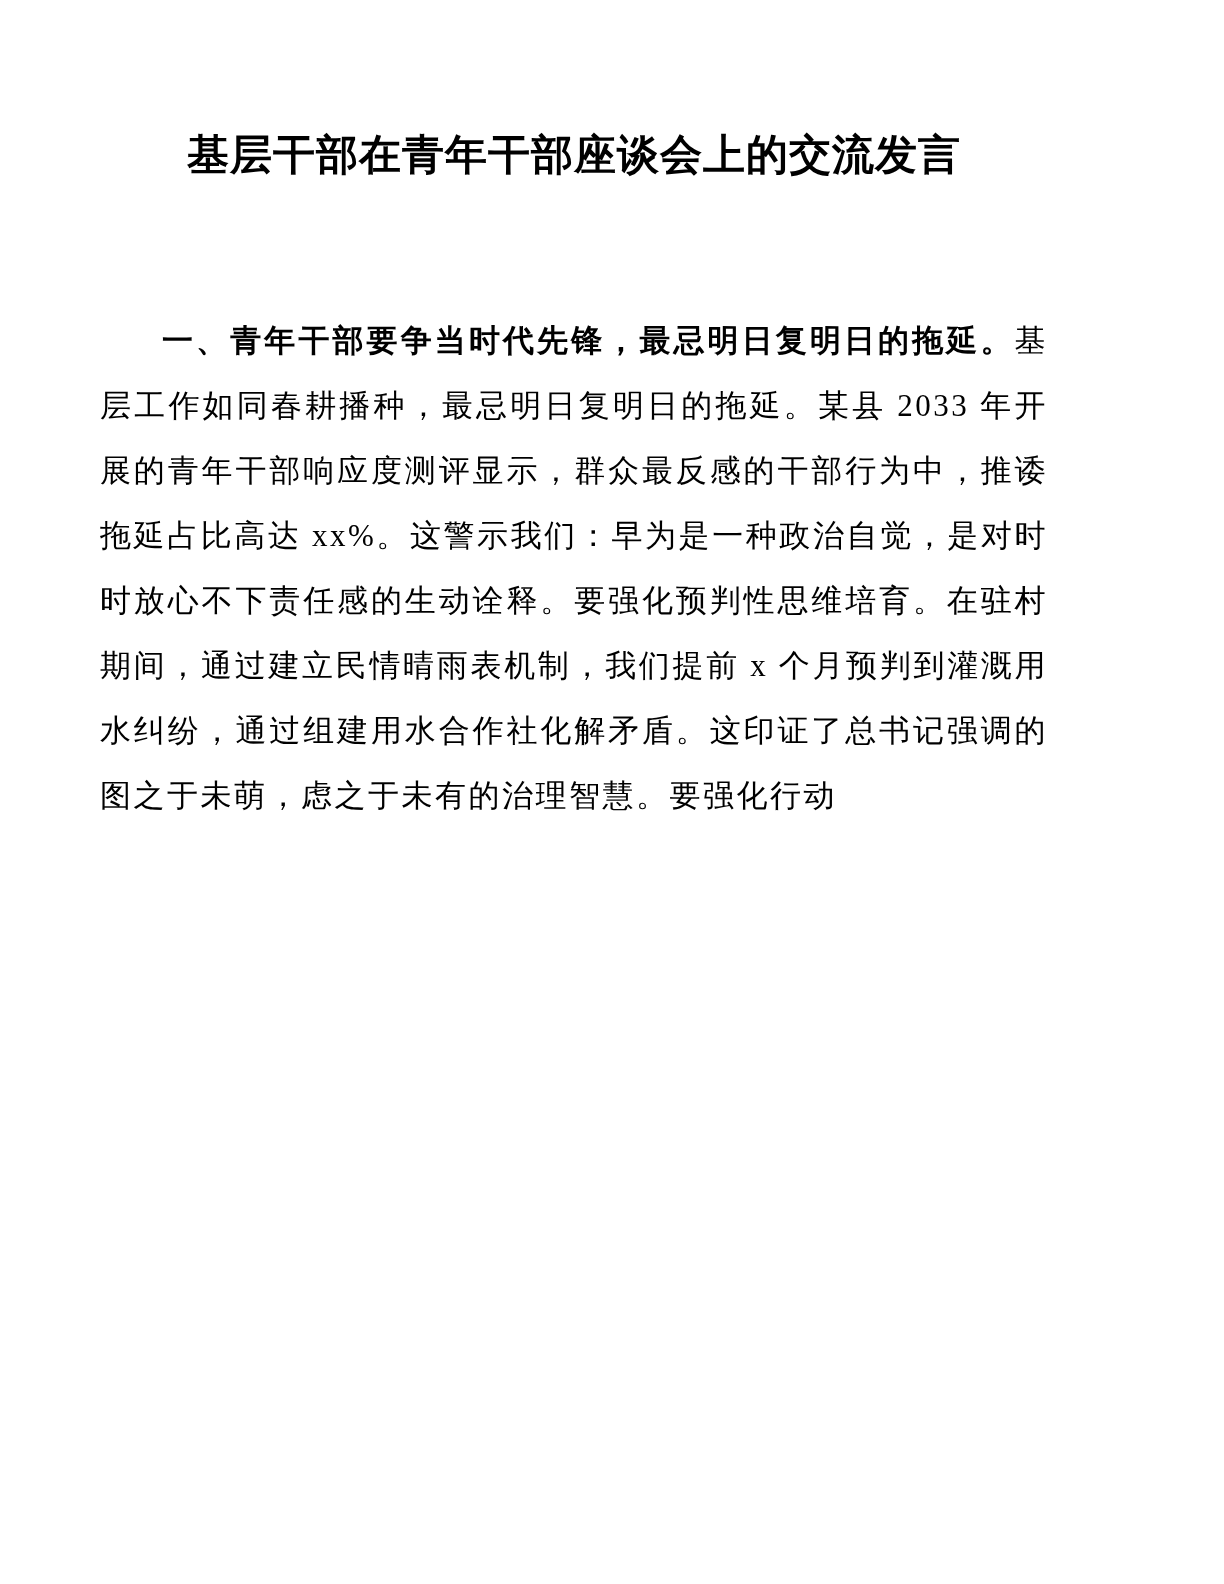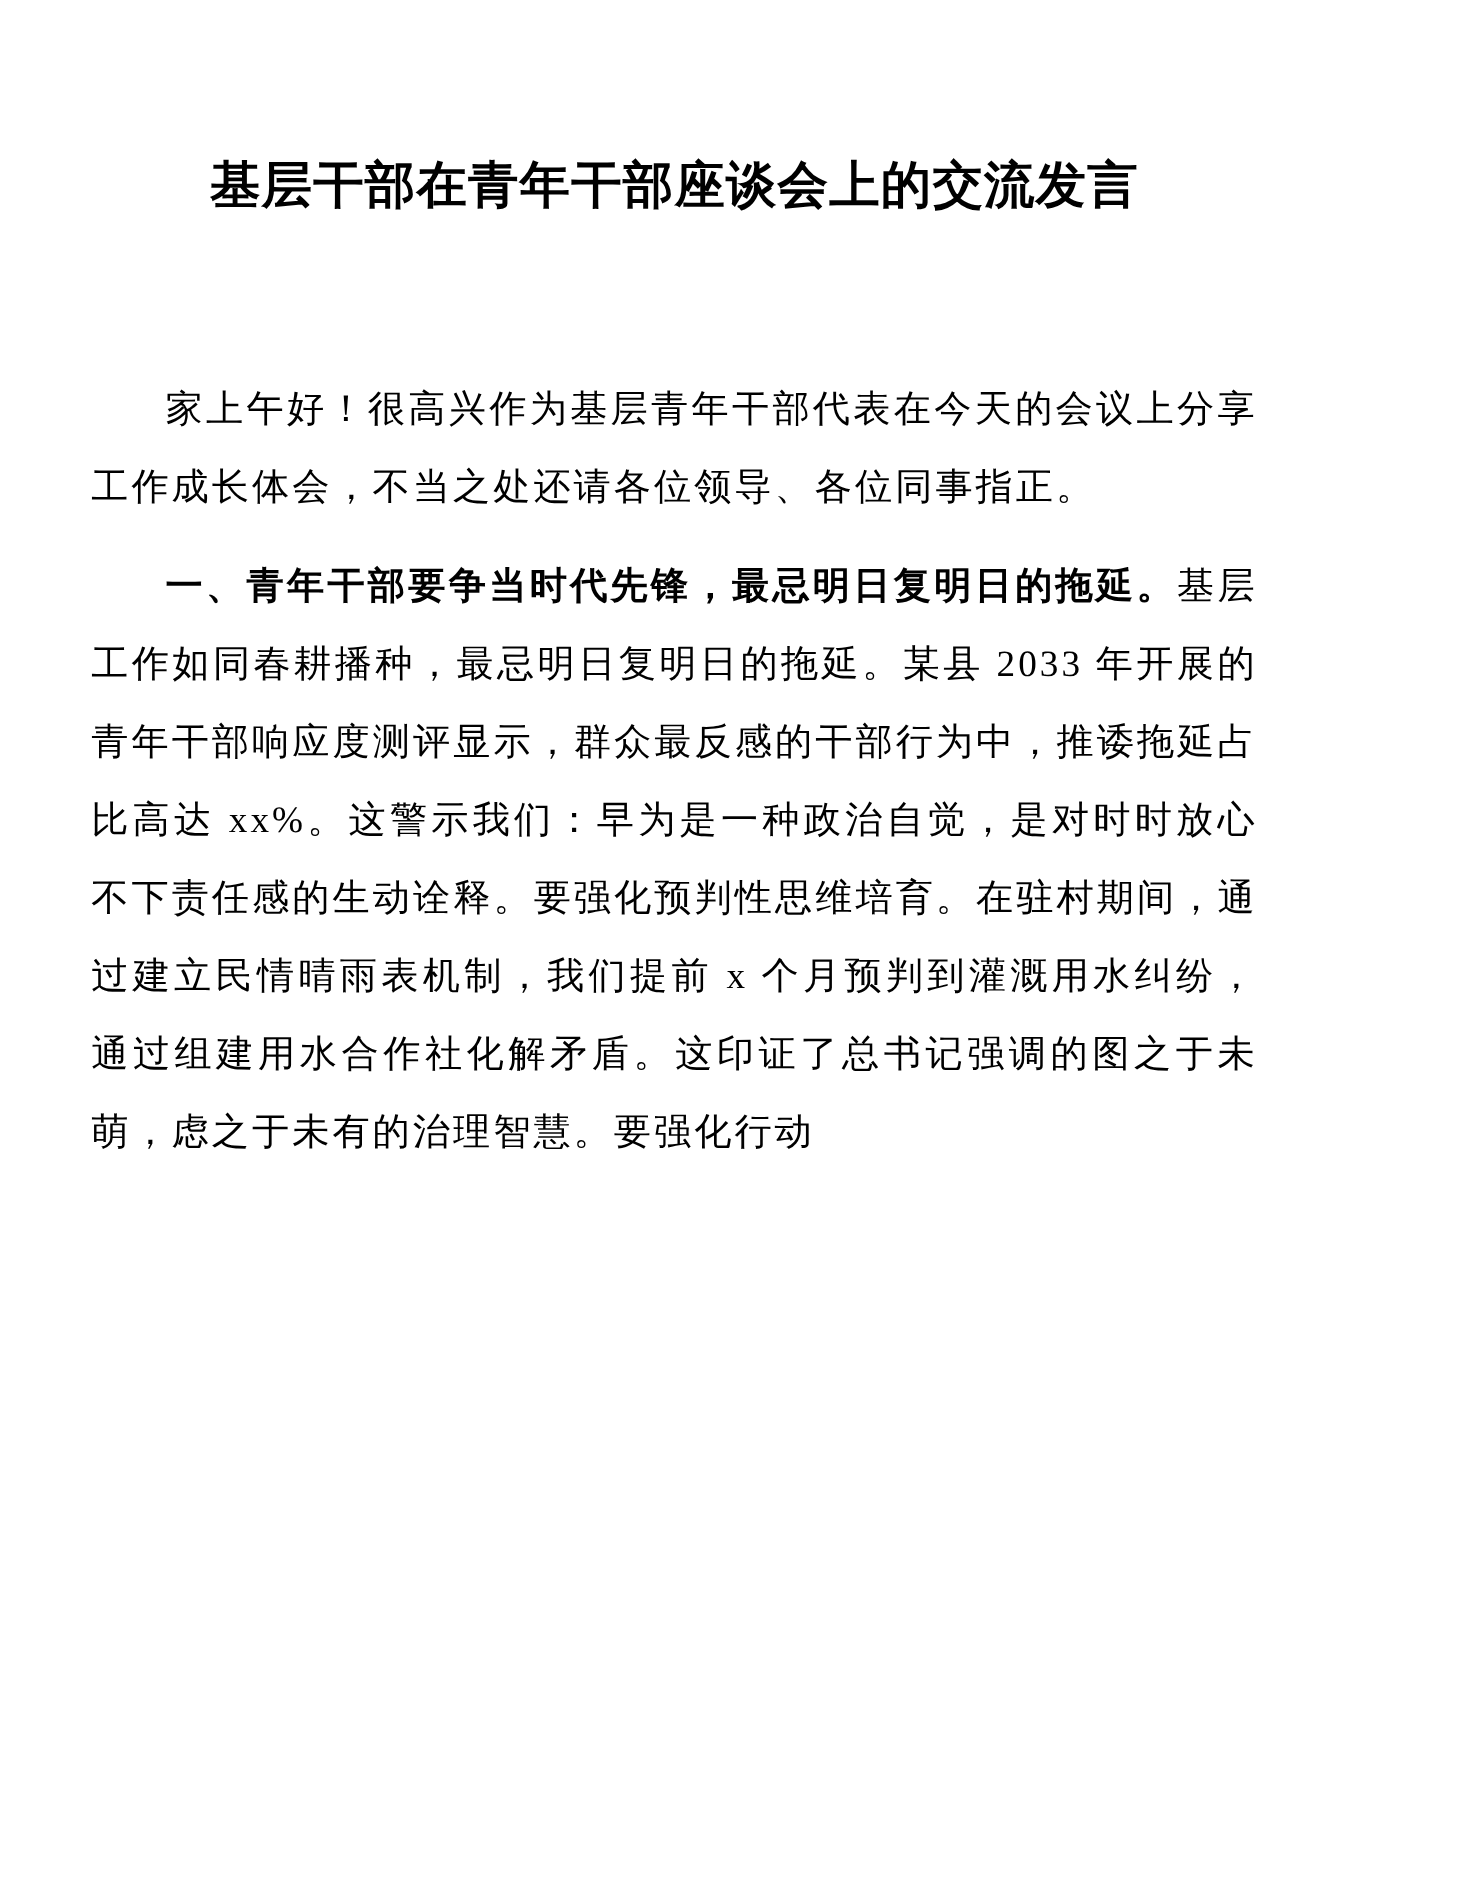--- a/index.html
+++ b/index.html
@@ -7,21 +7,21 @@
     padding: 0;
     background: #ffffff;
   }
   .page {
     position: relative;
     width: 1224px;
     height: 1584px;
     margin: 0 auto;
     background: #ffffff;
     box-sizing: border-box;
-    padding: 120px 176px 0 76px;
+    padding: 120px 176px 0 100px;
     overflow: hidden;
     color: #000000;
     font-family: "Liberation Serif", "DejaVu Serif", serif;
   }
   .doc-title {
     margin: 0 0 118px 0;
     font-size: 42px;
     line-height: 70px;
     font-weight: 700;
     text-align: center;
@@ -40,18 +40,17 @@
     font-weight: 700;
   }
 </style>
 </head>
 <body>
 
 <div class="page">
 
   <h1 class="doc-title">基层干部在青年干部座谈会上的交流发言</h1>
 
-  <p class="para"><span class="lead"></span><span>家上午好！很高兴作为基层青年干部代表在今天的会议上分享工作成长体会，不当之处还请各位领导、各位同事指正。</span></p>
 
 
   <p class="para"><span class="lead">一、青年干部要争当时代先锋，最忌明日复明日的拖延。</span><span>基层工作如同春耕播种，最忌明日复明日的拖延。某县 2033 年开展的青年干部响应度测评显示，群众最反感的干部行为中，推诿拖延占比高达 xx%。这警示我们：早为是一种政治自觉，是对时时放心不下责任感的生动诠释。要强化预判性思维培育。在驻村期间，通过建立民情晴雨表机制，我们提前 x 个月预判到灌溉用水纠纷，通过组建用水合作社化解矛盾。这印证了总书记强调的图之于未萌，虑之于未有的治理智慧。要强化行动</span></p>
 
 </div>
 
 </body></html>

